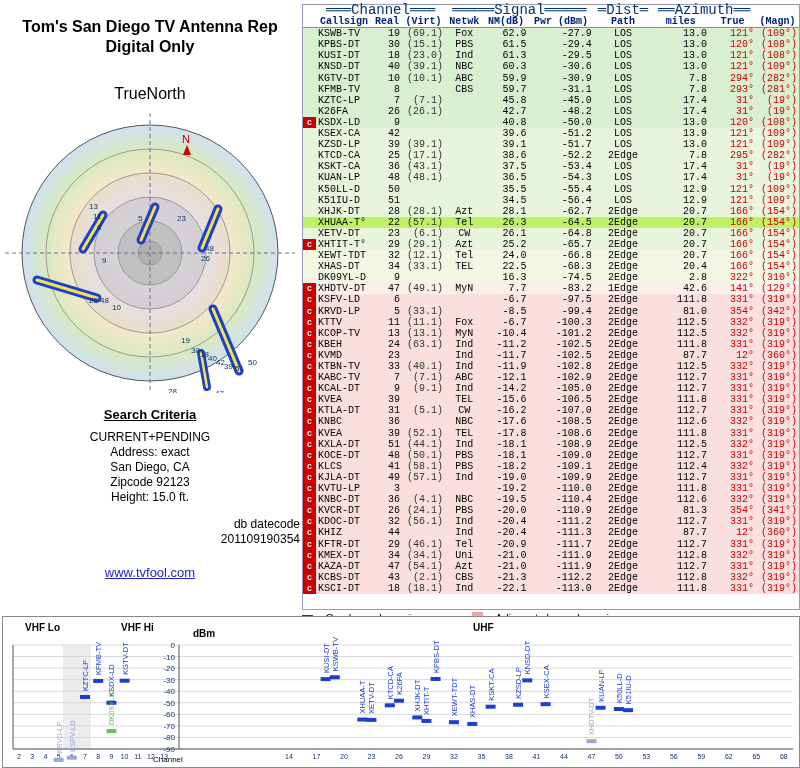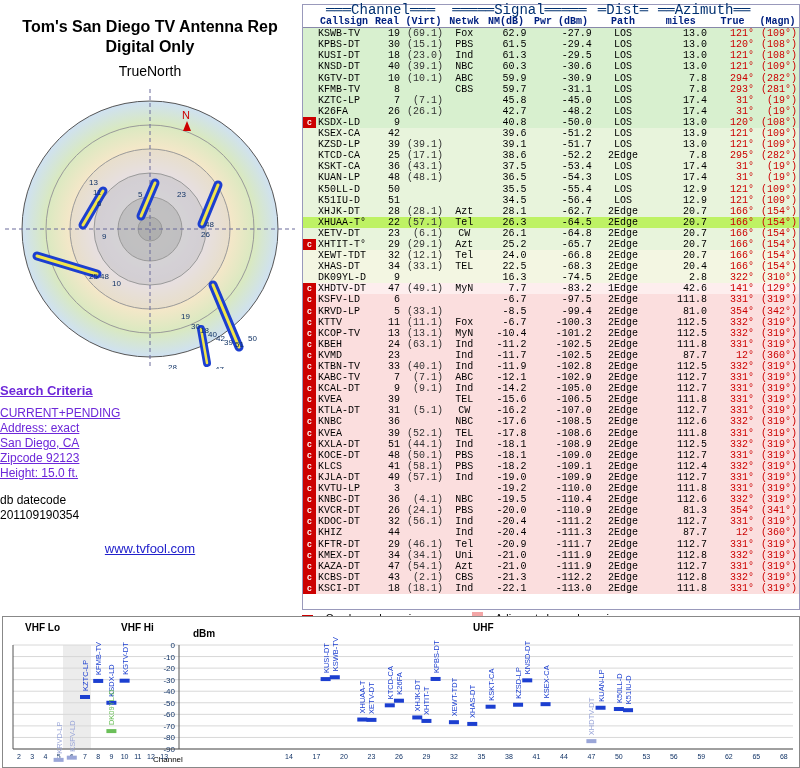--- a/index.html
+++ b/index.html
@@ -1,29 +1,29 @@
 <!DOCTYPE html>
 <html><head>
 <meta charset="utf-8">
 <style>
   html,body{margin:0;padding:0;}
   body{width:800px;height:768px;background:#fff;font-family:"Liberation Sans",sans-serif;position:relative;overflow:hidden;}
 
   
   #left{position:absolute;left:0;top:9px;width:300px;height:610px;}
   #title{width:290px;margin:8px auto 0;text-align:center;font-weight:bold;font-size:16px;line-height:20px;color:#000;}
-  #truenorth{text-align:center;font-size:14px;margin-top:6px;}
+  #truenorth{text-align:center;font-size:16px;margin-top:28px;}
 
   #polar{position:relative;width:290px;height:290px;margin:0 auto;}
   #polar svg{position:absolute;left:0;top:0;}
 
-  #criteria{margin-top:14px;text-align:left;font-size:12px;line-height:15px;color:#6d28d9;text-decoration:underline;}
+  #criteria{margin-top:14px;text-align:center;font-size:12px;line-height:15px;color:#000000;}
   #criteria .hdr{font-weight:bold;text-decoration:underline;font-size:13px;}
   #criteria .blk{margin-top:8px;}
-  #datecode{margin-top:12px;text-align:left;font-size:12px;line-height:15px;}
+  #datecode{margin-top:12px;text-align:right;font-size:12px;line-height:15px;}
   #site{margin-top:18px;text-align:center;font-size:13px;}
   #site a{color:#2222cc;text-decoration:underline;}
 
   
   #tablewrap{position:absolute;left:302px;top:4px;width:496px;height:604px;border:1px solid #9999bb;background:#fff;}
   table.tvtable{border-collapse:collapse;font-family:"Liberation Mono",monospace;font-size:10px;width:100%;}
   .grphdr{font-size:14px;color:#003070;text-align:center;letter-spacing:0px;}
   .colhdr td{color:#002080;font-weight:bold;text-align:center;padding:0 2px 1px;border-bottom:1px solid #8888aa;}
   table.tvtable td{padding:0 2px;line-height:11.1px;white-space:nowrap;}
   .c-call{text-align:left;}

